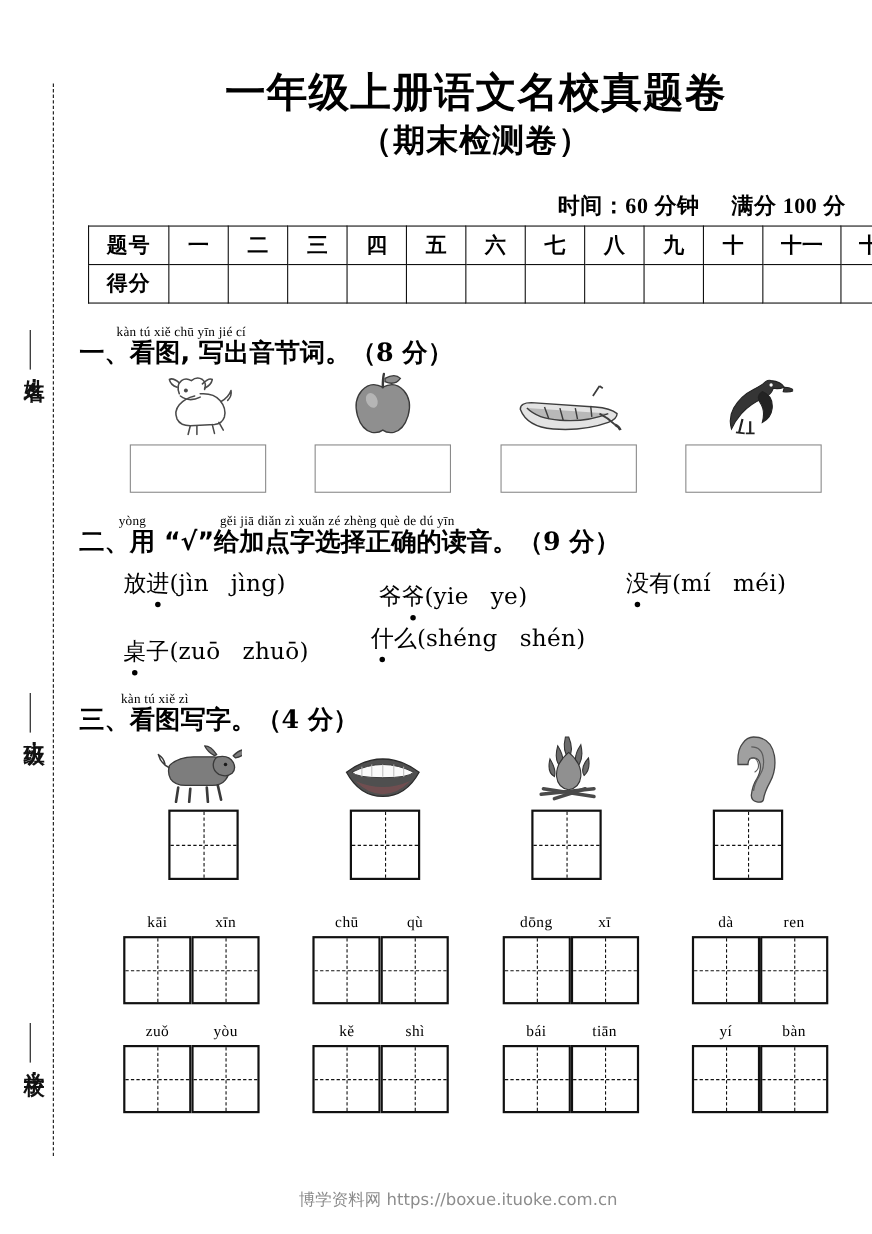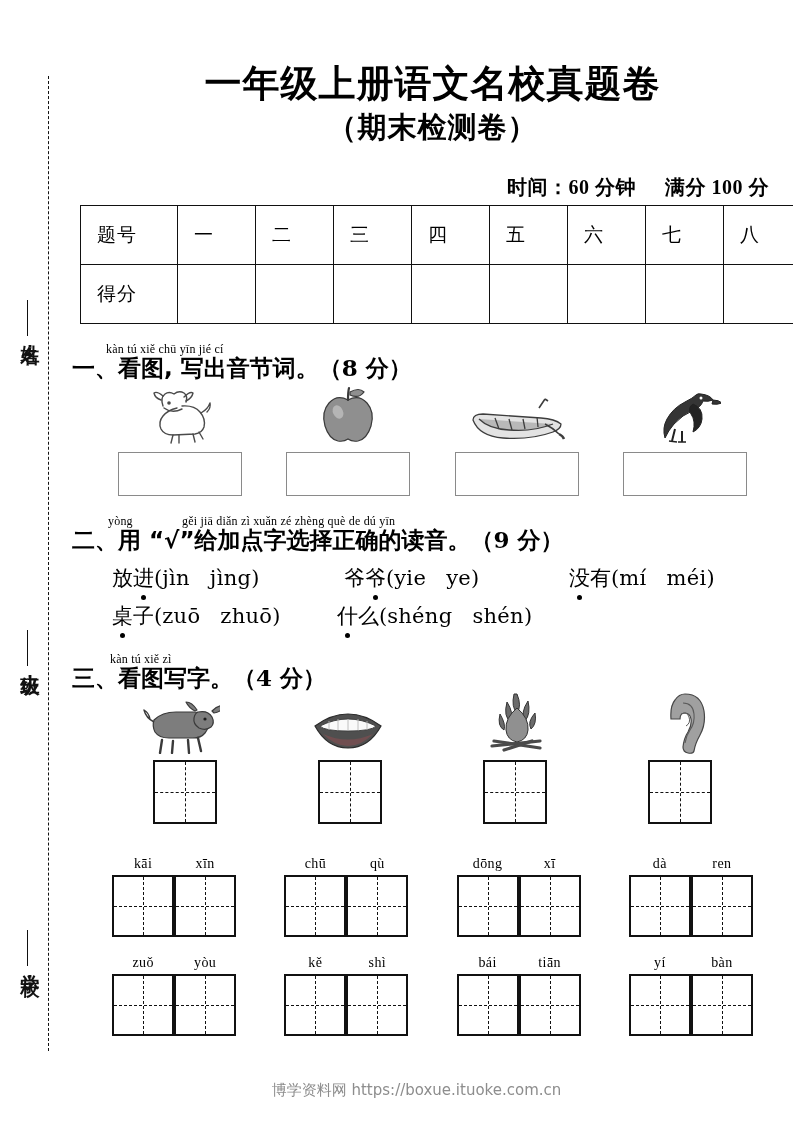--- a/index.html
+++ b/index.html
@@ -92,24 +92,25 @@
   
   table.score-table {
     border-collapse: collapse;
     margin: 4px 0 0 8px;
     width: 690px;
     table-layout: fixed;
   }
   table.score-table td {
     border: 1.3px solid #111;
     height: 25px;
+    text-align: center;
     vertical-align: middle;
     font-size: 19px;
-    font-weight: 400;
-    padding: 16px;
+    font-weight: 700;
+    padding: 4px;
     font-family: "DejaVu Serif", "Liberation Serif", serif;
   }
   table.score-table td.lbl { width: 64px; letter-spacing: 1px; }
   table.score-table td.narrow { width: 45px; }
   table.score-table td.wide { width: 62px; }
 
   
   .sec {
     margin-top: 18px;
     position: relative;
@@ -183,21 +184,21 @@
     padding: 0 0 0 40px;
     margin-top: 10px;
     font-size: 21px;
     font-family: "DejaVu Serif", "Liberation Serif", serif;
   }
   .choice-item {
     position: relative;
     white-space: nowrap;
   }
   .ci-1 { width: 232px; }
-  .ci-2 { width: 225px; }
+  .ci-2 { width: 225px; margin-top: 12px; }
   .ci-3 { width: 220px; }
   .choice-item .hz { position: relative; display: inline-block; }
   .choice-item .dotted { position: relative; display: inline-block; }
   .choice-item .dotted::after {
     content: "";
     position: absolute;
     left: 50%;
     margin-left: -2.5px;
     bottom: -8px;
     width: 5px;
@@ -404,21 +405,21 @@
       </div>
       <div class="grid-cell">
         <div class="pygrid"></div>
       </div>
     </div>
   </div>
 
   <div class="sec">
     <div class="sec-head">
       <div class="sec-py" style="left:36px;">yòng</div>
-      <div class="sec-py" style="left:110px;">gěi jiā diǎn zì xuǎn zé zhèng què de  dú  yīn</div>
+      <div class="sec-py" style="left:128px;">gěi jiā diǎn zì xuǎn zé zhèng què de  dú  yīn</div>
       <div class="sec-title"><span>二、</span><span>用 “√”给加点字选择正确的读音。</span><span class="pts">（9 分）</span></div>
     </div>
 
     <div class="choice-row">
       <div class="choice-item ci-1">
         <span class="hz">放</span><span class="dotted">进</span><span class="hz"></span>(<span class="py">jìn</span><span class="sp"></span><span class="py">jìng</span>)
       </div>
       <div class="choice-item ci-2">
         <span class="hz">爷</span><span class="dotted">爷</span>(<span class="py">yie</span><span class="sp"></span><span class="py">ye</span>)
       </div>

